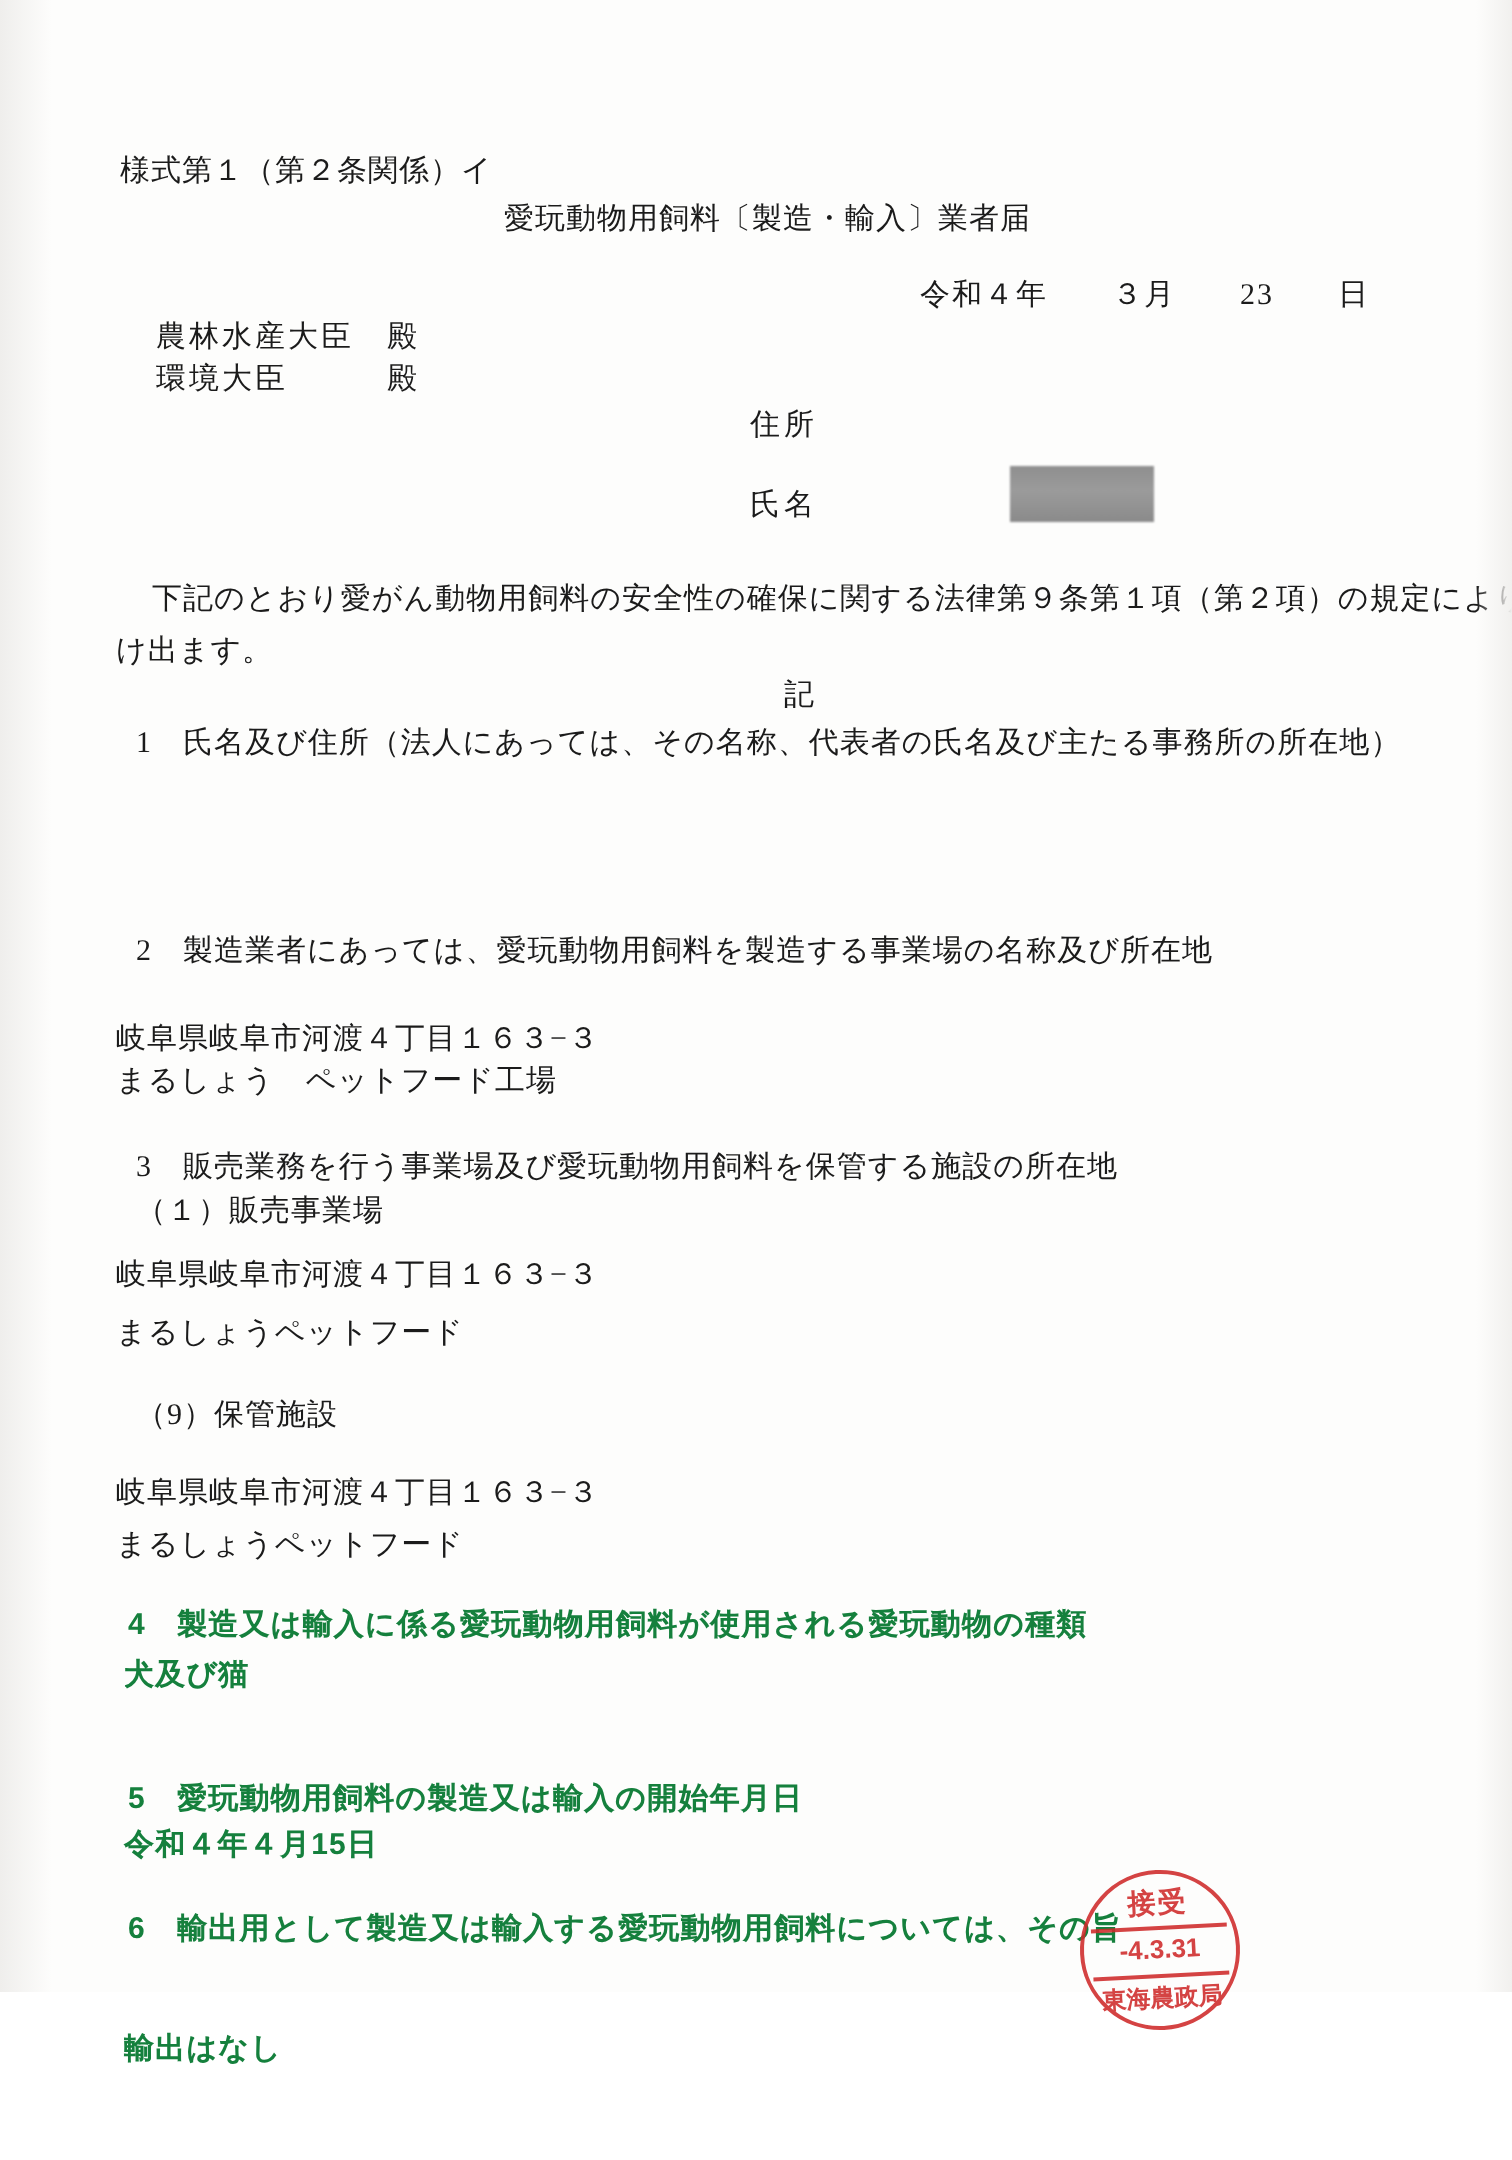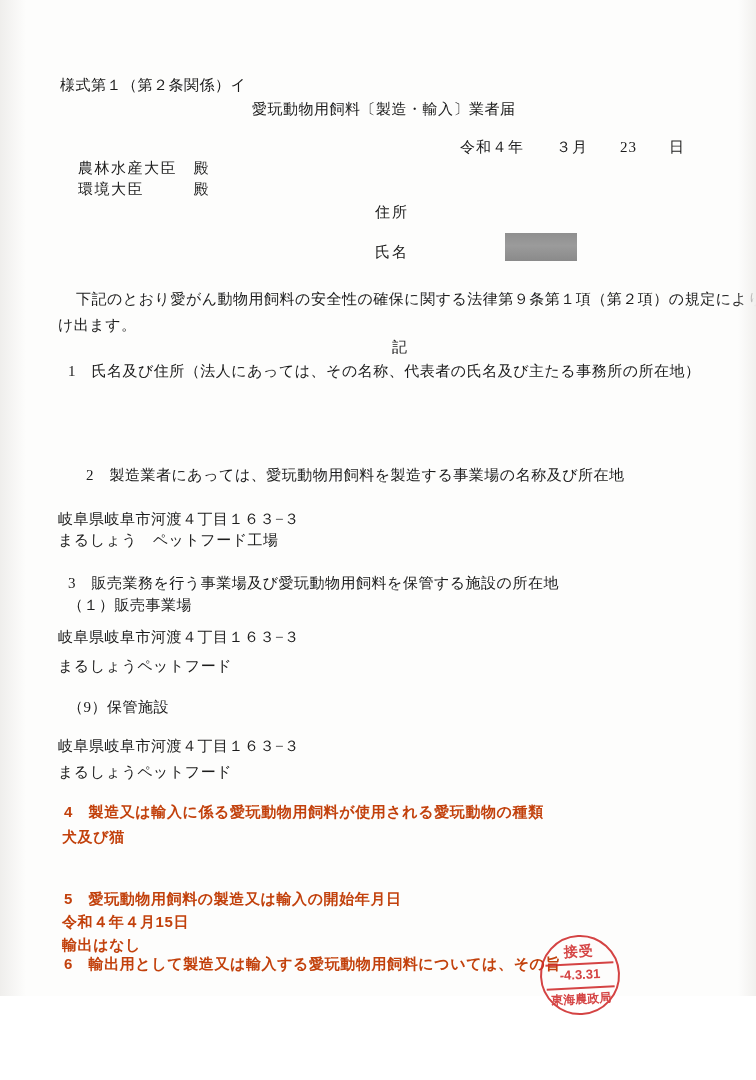--- a/index.html
+++ b/index.html
@@ -43,21 +43,21 @@
     position: absolute;
     white-space: pre;
     font-family: "Liberation Serif", "DejaVu Serif", serif;
     letter-spacing: 0.5px;
     color: #1b1b1b;
   }
   .gothic {
     font-family: "Liberation Sans", "DejaVu Sans", sans-serif;
     font-weight: bold;
     letter-spacing: 0.6px;
-    color: #c2410c;
+    color: #15803d;
   }
   .mincho {
     font-family: "Liberation Serif", "DejaVu Serif", serif;
   }
 
   #form-no        { left: 60px;  top: 76px;   font-size: 15px; }
   #doc-title      { left: 252px; top: 100px;  font-size: 15px; }
 
   #date-line      { left: 460px; top: 138px;  font-size: 15px; letter-spacing: 1px; }
 
@@ -77,40 +77,40 @@
     filter: blur(0.4px);
   }
 
   #body-1         { left: 76px;  top: 290px;  font-size: 15px; }
   #body-2         { left: 58px;  top: 316px;  font-size: 15px; }
 
   #ki             { left: 392px; top: 338px;  font-size: 15px; }
 
   #item1          { left: 68px;  top: 362px;  font-size: 15px; }
 
-  #item2          { left: 86px;  top: 466px;  font-size: 15px; }
+  #item2          { left: 68px;  top: 466px;  font-size: 15px; }
   #item2-line1    { left: 58px;  top: 510px;  font-size: 15px; }
   #item2-line2    { left: 58px;  top: 531px;  font-size: 15px; }
 
   #item3          { left: 68px;  top: 574px;  font-size: 15px; }
   #item3-sub1     { left: 68px;  top: 596px;  font-size: 15px; font-family: Liberation Mono, monospace; }
   #item3-s1-l1    { left: 58px;  top: 628px;  font-size: 15px; }
   #item3-s1-l2    { left: 58px;  top: 657px;  font-size: 15px; }
   #item3-sub2     { left: 68px;  top: 698px;  font-size: 15px; }
   #item3-s2-l1    { left: 58px;  top: 737px;  font-size: 15px; }
   #item3-s2-l2    { left: 58px;  top: 763px;  font-size: 15px; }
 
   #item4          { left: 64px;  top: 803px;  font-size: 15px; }
   #item4-val      { left: 62px;  top: 828px;  font-size: 15px; }
 
   #item5          { left: 64px;  top: 890px;  font-size: 15px; }
   #item5-val      { left: 62px;  top: 913px;  font-size: 15px; }
 
   #item6          { left: 64px;  top: 955px;  font-size: 15px; }
-  #item6-val      { left: 62px;  top: 936px;  font-size: 15px; }
+  #item6-val      { left: 62px;  top: 1015px;  font-size: 15px; }
 
   
   .stamp {
     position: absolute;
     left: 540px;
     top: 935px;
     width: 80px;
     height: 80px;
     border: 2.5px solid #cf2a2a;
     border-radius: 50%;

